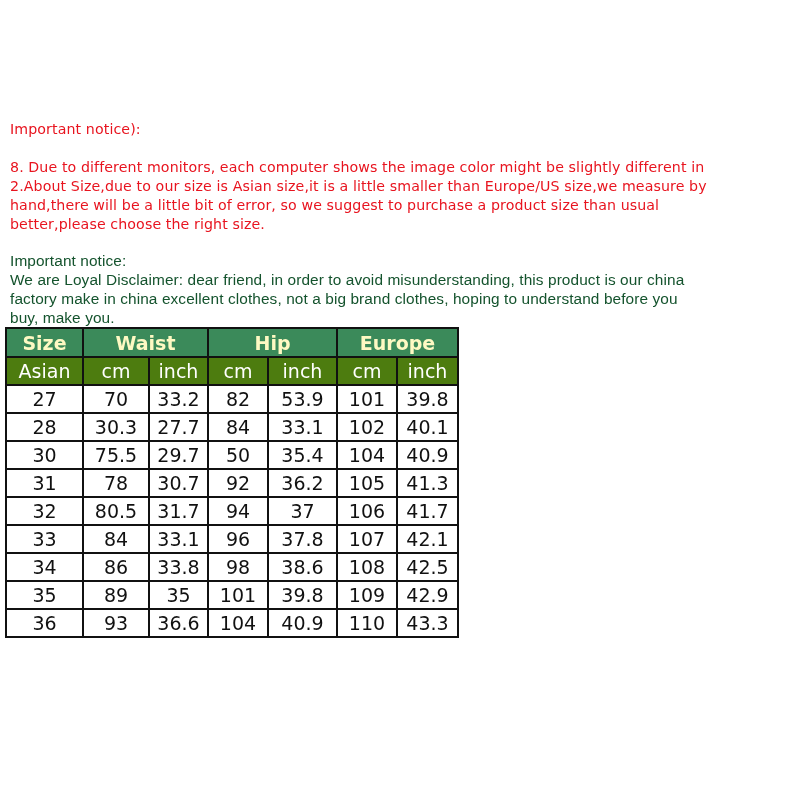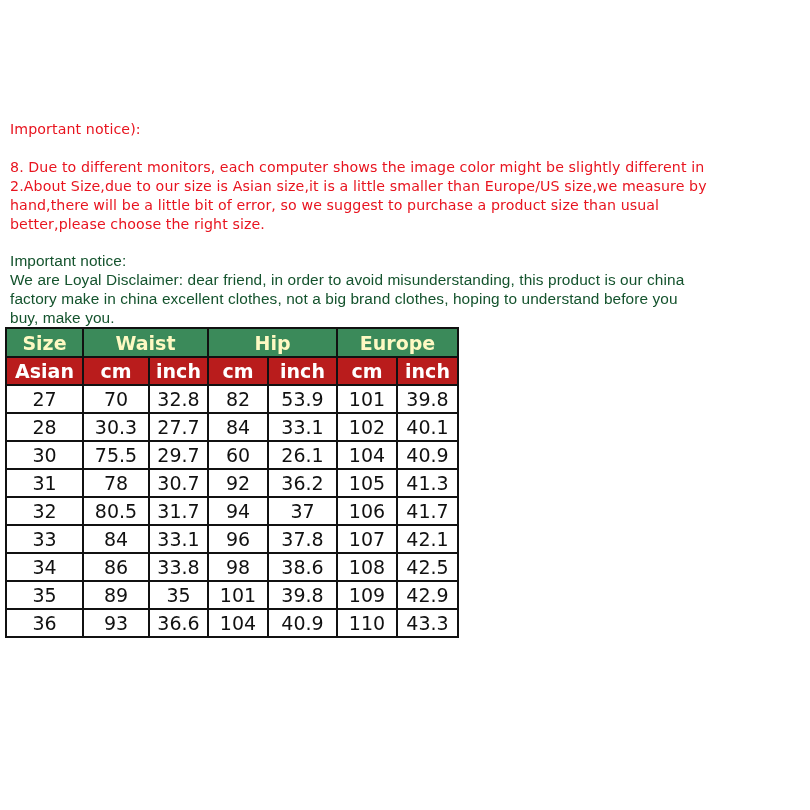--- a/index.html
+++ b/index.html
@@ -4,21 +4,21 @@
   <style>
     html, body { margin: 0; padding: 0; background: #ffffff; }
     body { width: 810px; height: 810px; position: relative; overflow: hidden; font-family: "DejaVu Sans", sans-serif; }
     .notice { position: absolute; left: 10px; width: 800px; font-size: 14.2px; line-height: 19px; letter-spacing: 0.1px; }
     .red { color: #e8141f; }
     .blue { color: #14532d; font-family: "Liberation Sans", sans-serif; font-size: 15.4px; line-height: 19px; }
     .p { margin: 0; white-space: pre-wrap; }
     table.size { position: absolute; left: 5px; top: 327px; border-collapse: collapse; font-family: "DejaVu Sans", sans-serif; }
     table.size td, table.size th { border: 2px solid #111; padding: 0; text-align: center; height: 26px; }
     table.size th.h1 { background: #3b8a5a; color: #fef9c3; font-weight: bold; font-size: 19px; height: 27px; }
-    table.size th.h2 { background: #b91c1c; color: #ffffff; font-weight: bold; font-size: 19px; height: 26px; }
+    table.size th.h2 { background: #4d7c0f; color: #ffffff; font-weight: normal; font-size: 19px; height: 26px; }
     table.size td { background: #ffffff; color: #111; font-size: 19px; height: 26px; }
   </style>
 </head>
 <body>
 
 <div class="notice red" style="top:120px;">
   <p class="p">Important notice):</p>
   <p class="p" style="margin-top:19px;">8. Due to different monitors, each computer shows the image color might be slightly different in</p>
   <p class="p">2.About Size,due to our size is Asian size,it is a little smaller than Europe/US size,we measure by</p>
   <p class="p">hand,there will be a little bit of error, so we suggest to purchase a product size than usual</p>
@@ -56,41 +56,41 @@
       <th class="h2">cm</th>
       <th class="h2">inch</th>
       <th class="h2">cm</th>
       <th class="h2">inch</th>
     </tr>
   </thead>
   <tbody>
     <tr>
         <td>27</td>
         <td>70</td>
-        <td>32.8</td>
+        <td>33.2</td>
         <td>82</td>
         <td>53.9</td>
         <td>101</td>
         <td>39.8</td>
       </tr>
     <tr>
         <td>28</td>
         <td>30.3</td>
         <td>27.7</td>
         <td>84</td>
         <td>33.1</td>
         <td>102</td>
         <td>40.1</td>
       </tr>
     <tr>
         <td>30</td>
         <td>75.5</td>
         <td>29.7</td>
-        <td>60</td>
-        <td>26.1</td>
+        <td>50</td>
+        <td>35.4</td>
         <td>104</td>
         <td>40.9</td>
       </tr>
     <tr>
         <td>31</td>
         <td>78</td>
         <td>30.7</td>
         <td>92</td>
         <td>36.2</td>
         <td>105</td>

